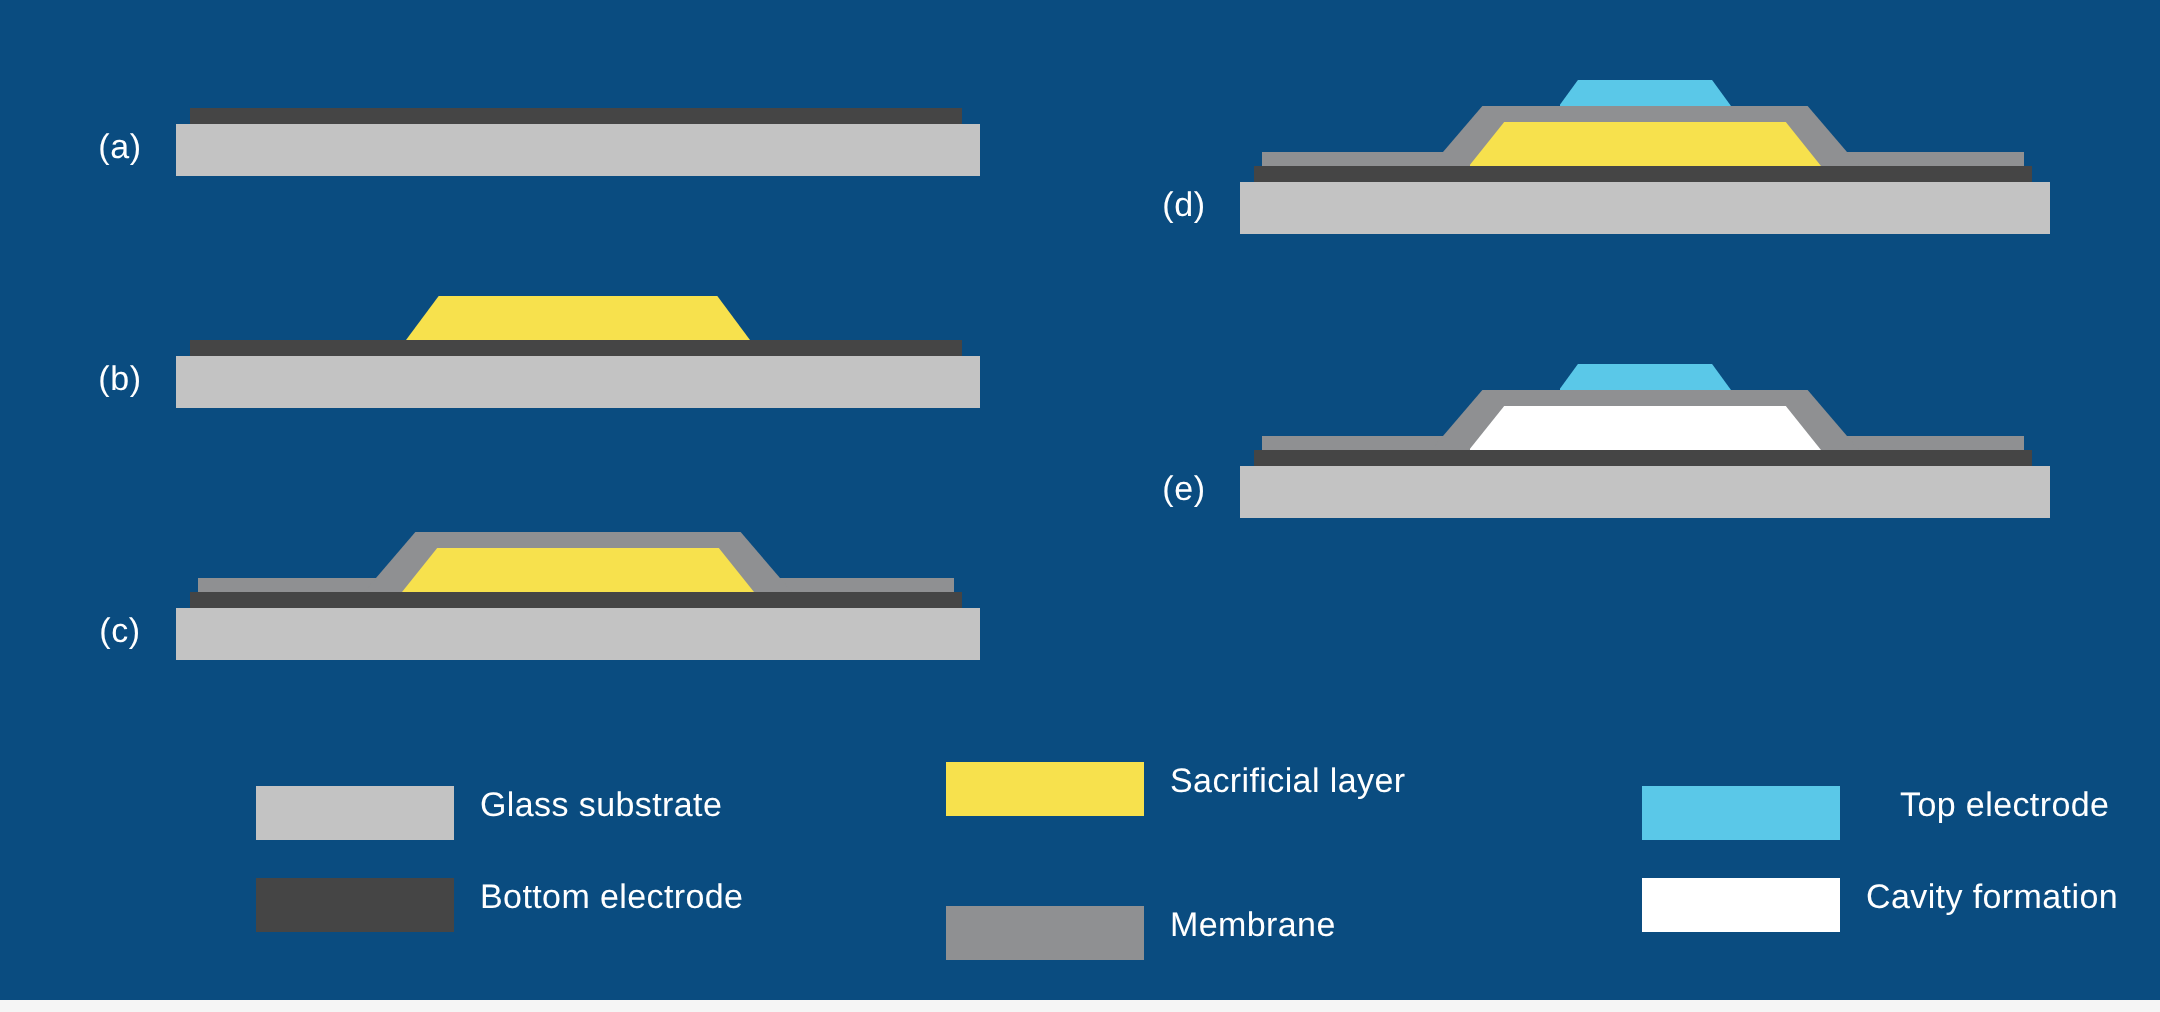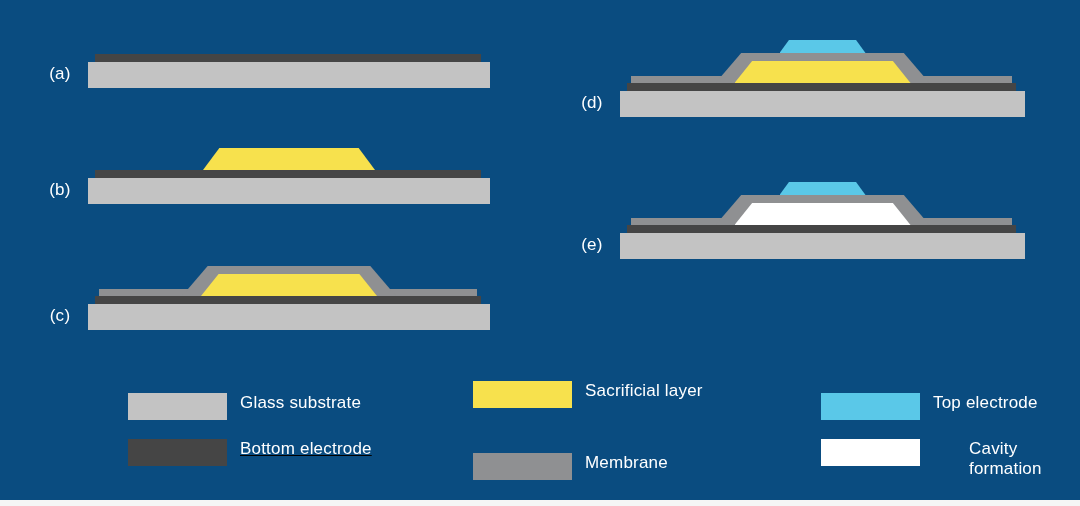--- a/index.html
+++ b/index.html
@@ -58,25 +58,25 @@
   .legend-item{position:absolute;display:flex;align-items:flex-start;height:27px;padding-left:43px;}
   .swatch{width:99px;height:27px;flex:0 0 auto;}
   .sw-glass{background:var(--glass);}
   .sw-bottom{background:var(--bottom-electrode);}
   .sw-sac{background:var(--sacrificial);}
   .sw-mem{background:var(--membrane);}
   .sw-top{background:var(--top-electrode);}
   .sw-cavity{background:var(--cavity);}
   .legend-label{color:var(--text);font-size:17px;margin-left:13px;letter-spacing:.2px;}
   .li-1{left:85px;top:393px;}
-  .li-2{left:85px;top:439px;text-decoration:underline;}
+  .li-2{left:85px;top:439px;}
   .li-3{left:430px;top:381px;}
   .li-4{left:430px;top:453px;}
-  .li-5{left:778px;top:393px;}
-  .li-6{left:778px;top:439px;gap:36px;}
+  .li-5{left:778px;top:393px;gap:17px;}
+  .li-6{left:778px;top:439px;}
 
   .bottom-strip{position:absolute;left:0;right:0;bottom:0;height:6px;background:var(--footer-strip);}
 </style>
 </head>
 <body>
 
 <div class="canvas">
 
   <div class="step step-a">
     <div class="step-label">(a)</div>

